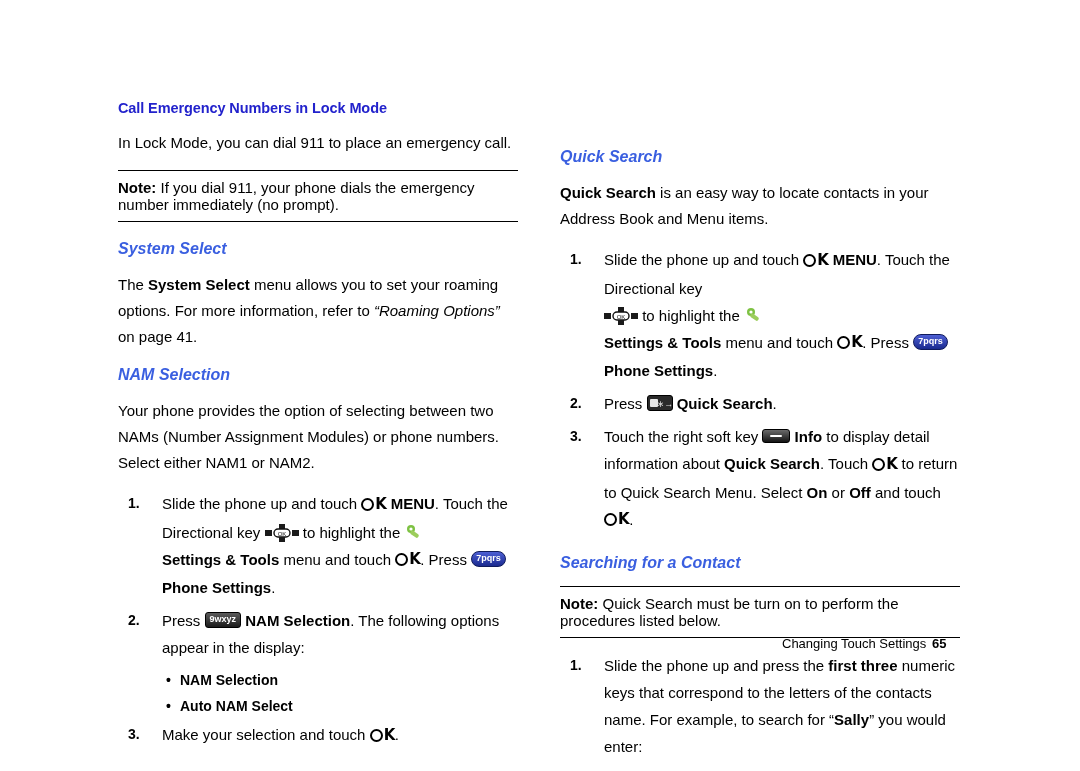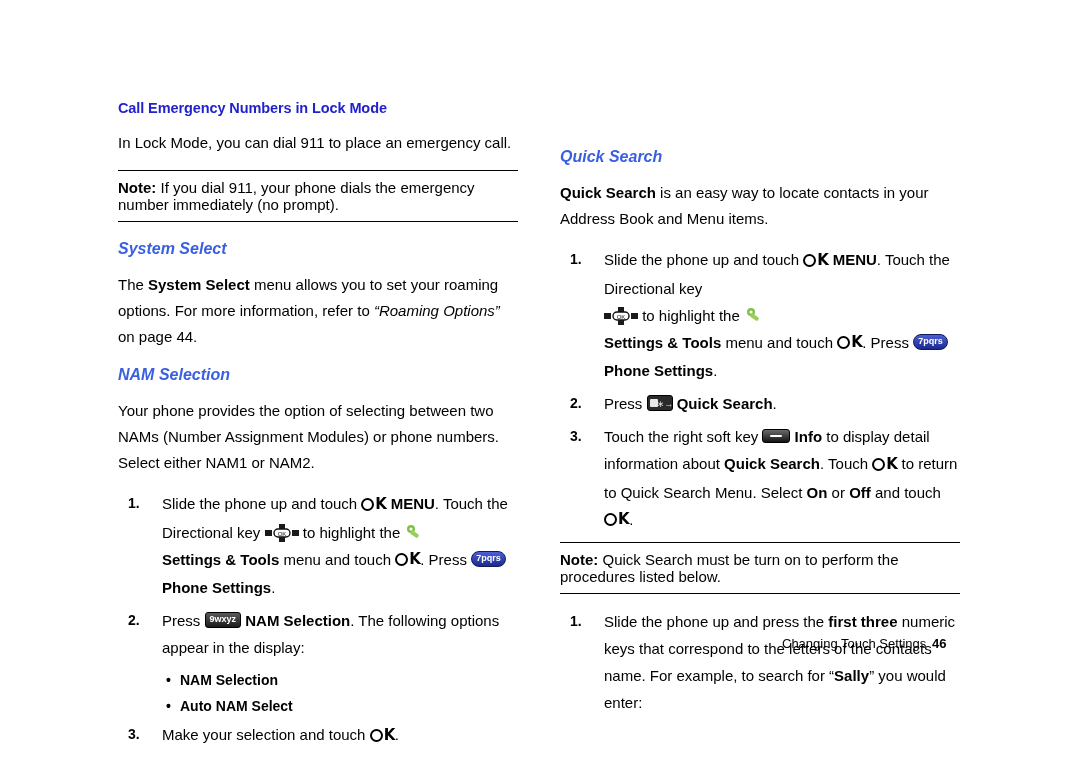--- a/index.html
+++ b/index.html
@@ -208,21 +208,21 @@
     <p class="note">
       <b>Note:</b>
       <span>If you dial 911, your phone dials the emergency number immediately (no prompt).</span>
     </p>
 
     <hr class="rule">
 
     <h3 class="head-blue-italic" style="margin-top:18px;">System Select</h3>
 
     <p class="body">
-      <span>The </span><b>System Select</b><span> menu allows you to set your roaming options. For more information, refer to </span><i>“Roaming Options”</i><span> on page 44.</span>
+      <span>The </span><b>System Select</b><span> menu allows you to set your roaming options. For more information, refer to </span><i>“Roaming Options”</i><span> on page 41.</span>
     </p>
 
     <h3 class="head-blue-italic" style="margin-top:16px;">NAM Selection</h3>
 
     <p class="body">Your phone provides the option of selecting between two NAMs (Number Assignment Modules) or phone numbers. Select either NAM1 or NAM2.</p>
 
     <ol class="steps">
       <li>
         <span class="num">1.</span>
         <span>Slide the phone up and touch </span><span class="key key-ok"><span class="o"></span>K</span><b> MENU</b><span>. Touch the Directional key </span><svg class="key key-nav" viewBox="0 0 34 18">
@@ -293,36 +293,37 @@
             <rect x="3" y="4" width="8" height="8" rx="1" fill="#e8e8e8"></rect>
             <text x="18" y="11.5" font-size="9" text-anchor="middle" font-family="'Liberation Sans',sans-serif" fill="#d9d9d9">∗→</text>
           </svg><b> Quick Search</b><span>.</span>
       </li>
       <li>
         <span class="num">3.</span>
         <span>Touch the right soft key </span><span class="key key-soft"></span><b> Info</b><span> to display detail information about </span><b>Quick Search</b><span>. Touch </span><span class="key key-ok"><span class="o"></span>K</span><span> to return to Quick Search Menu. Select </span><b>On</b><span> or </span><b>Off</b><span> and touch </span><span class="key key-ok"><span class="o"></span>K</span><span>.</span>
       </li>
     </ol>
 
+    <h3 class="head-blue-italic" style="margin-top:20px;">Searching for a Contact</h3>
 
     <hr class="rule">
 
     <p class="note">
       <b>Note:</b>
       <span>Quick Search must be turn on to perform the procedures listed below.</span>
     </p>
 
     <hr class="rule">
 
     <ol class="steps" style="margin-top:14px;">
       <li>
         <span class="num">1.</span>
         <span>Slide the phone up and press the </span><b>first three</b><span> numeric keys that correspond to the letters of the contacts name. For example, to search for “</span><b>Sally</b><span>” you would enter:</span>
       </li>
     </ol>
   </div>
 
   <div class="footer">
     <span class="ftitle">Changing Touch Settings</span>
-    <span class="fpage">46</span>
+    <span class="fpage">65</span>
   </div>
 
 </div>
 
 </body></html>

